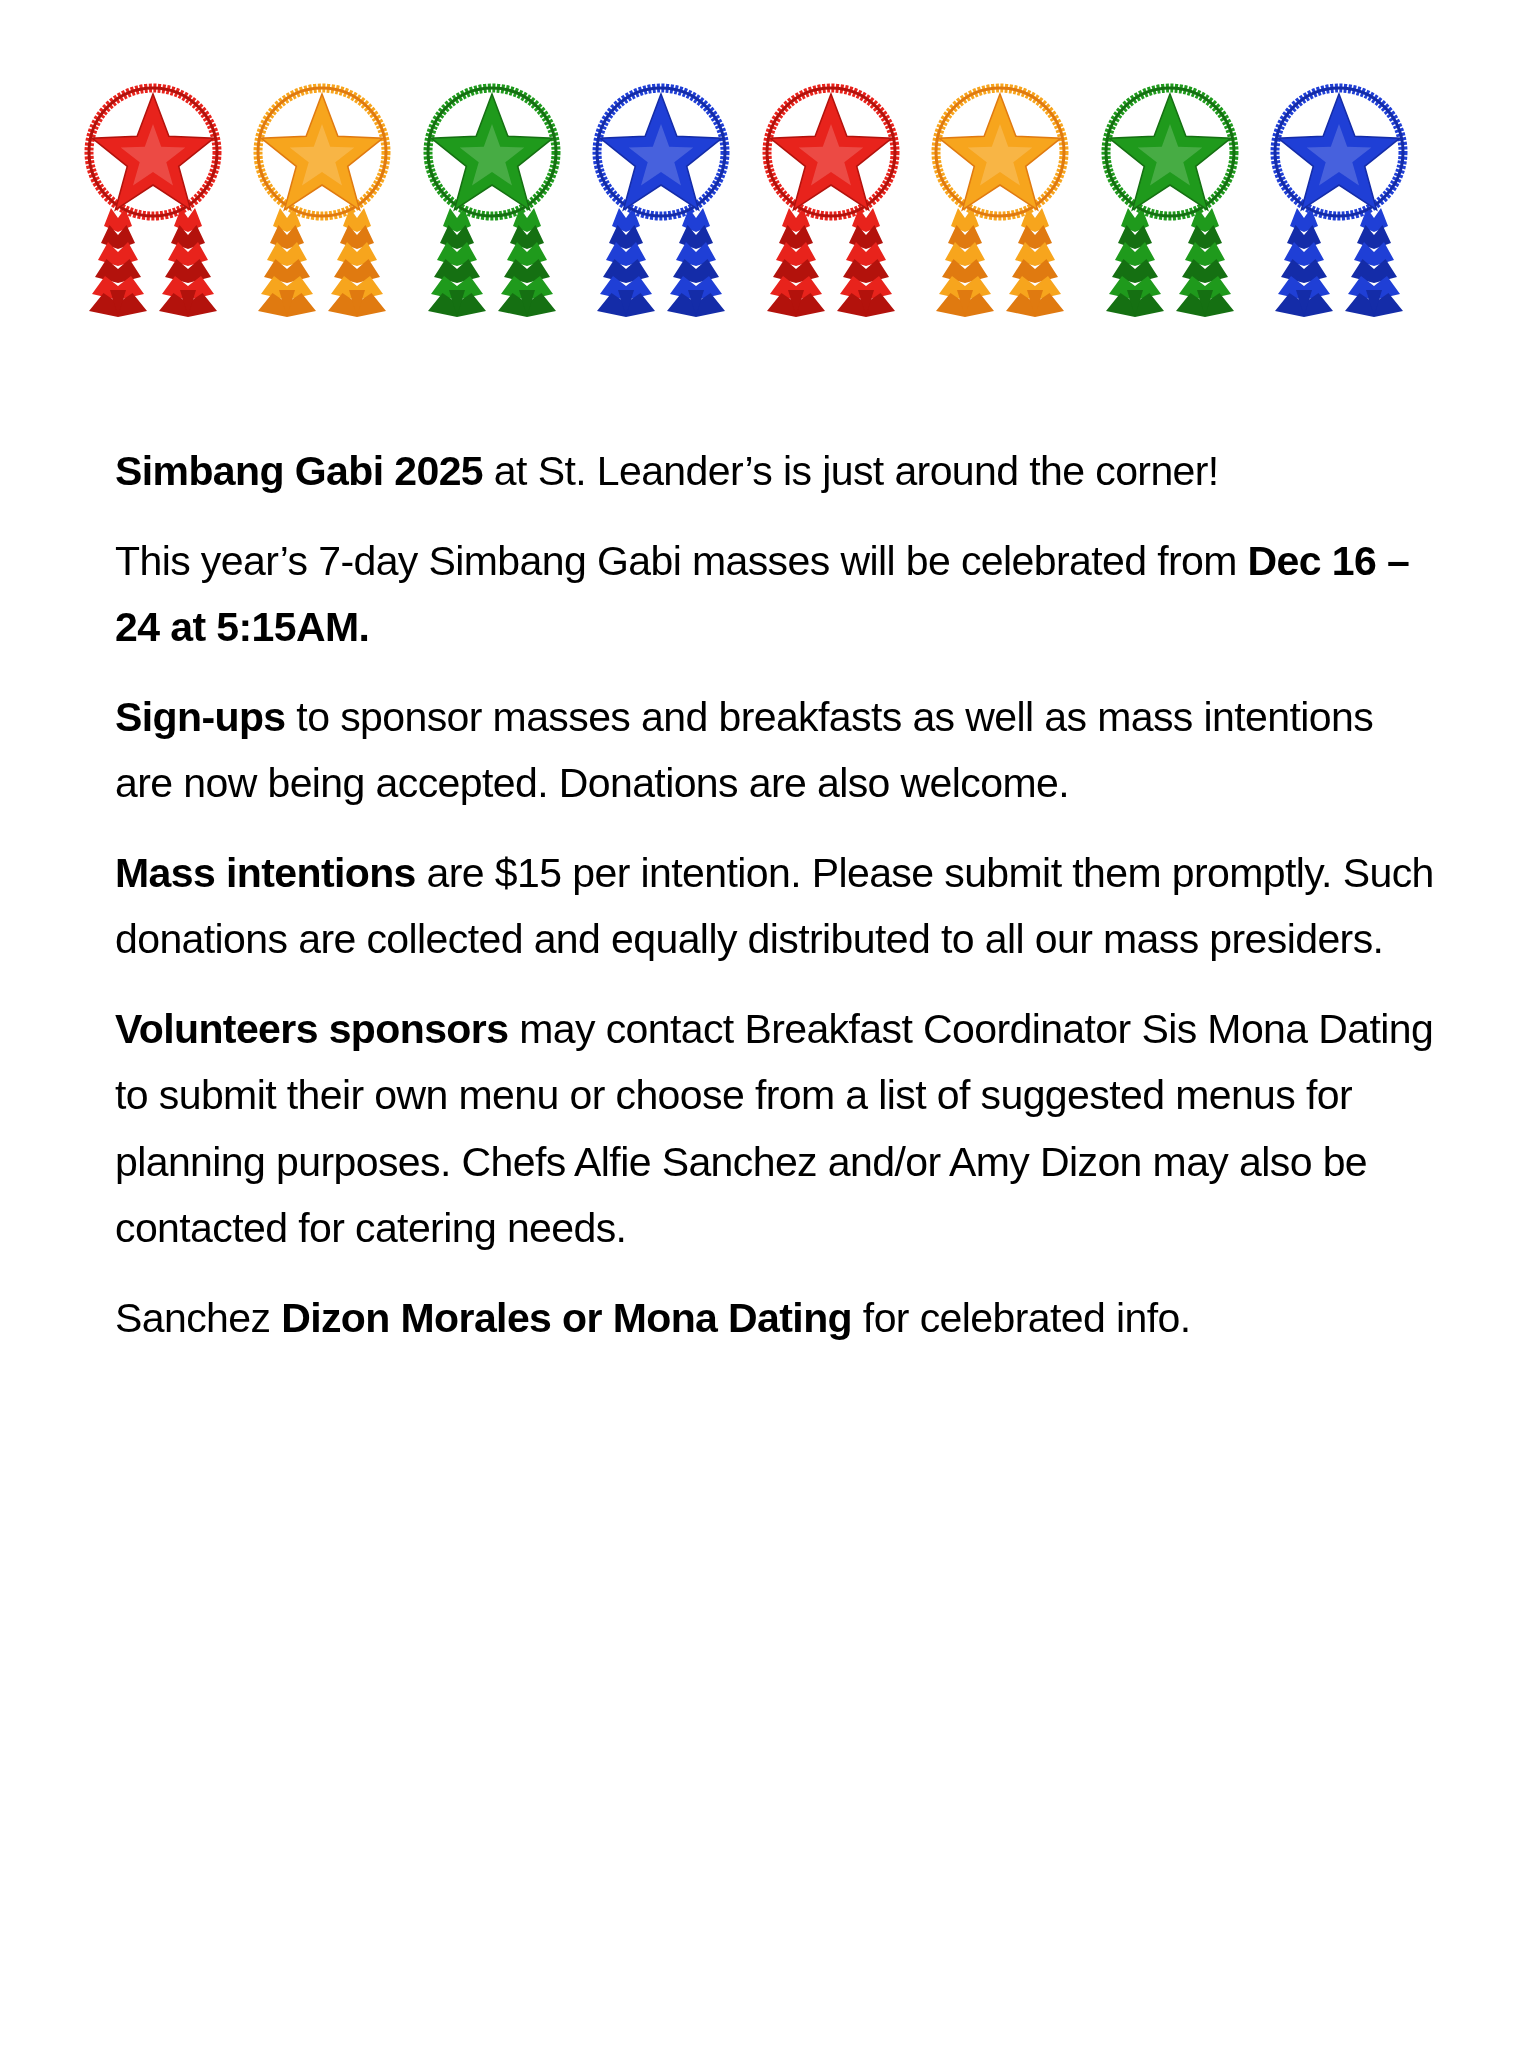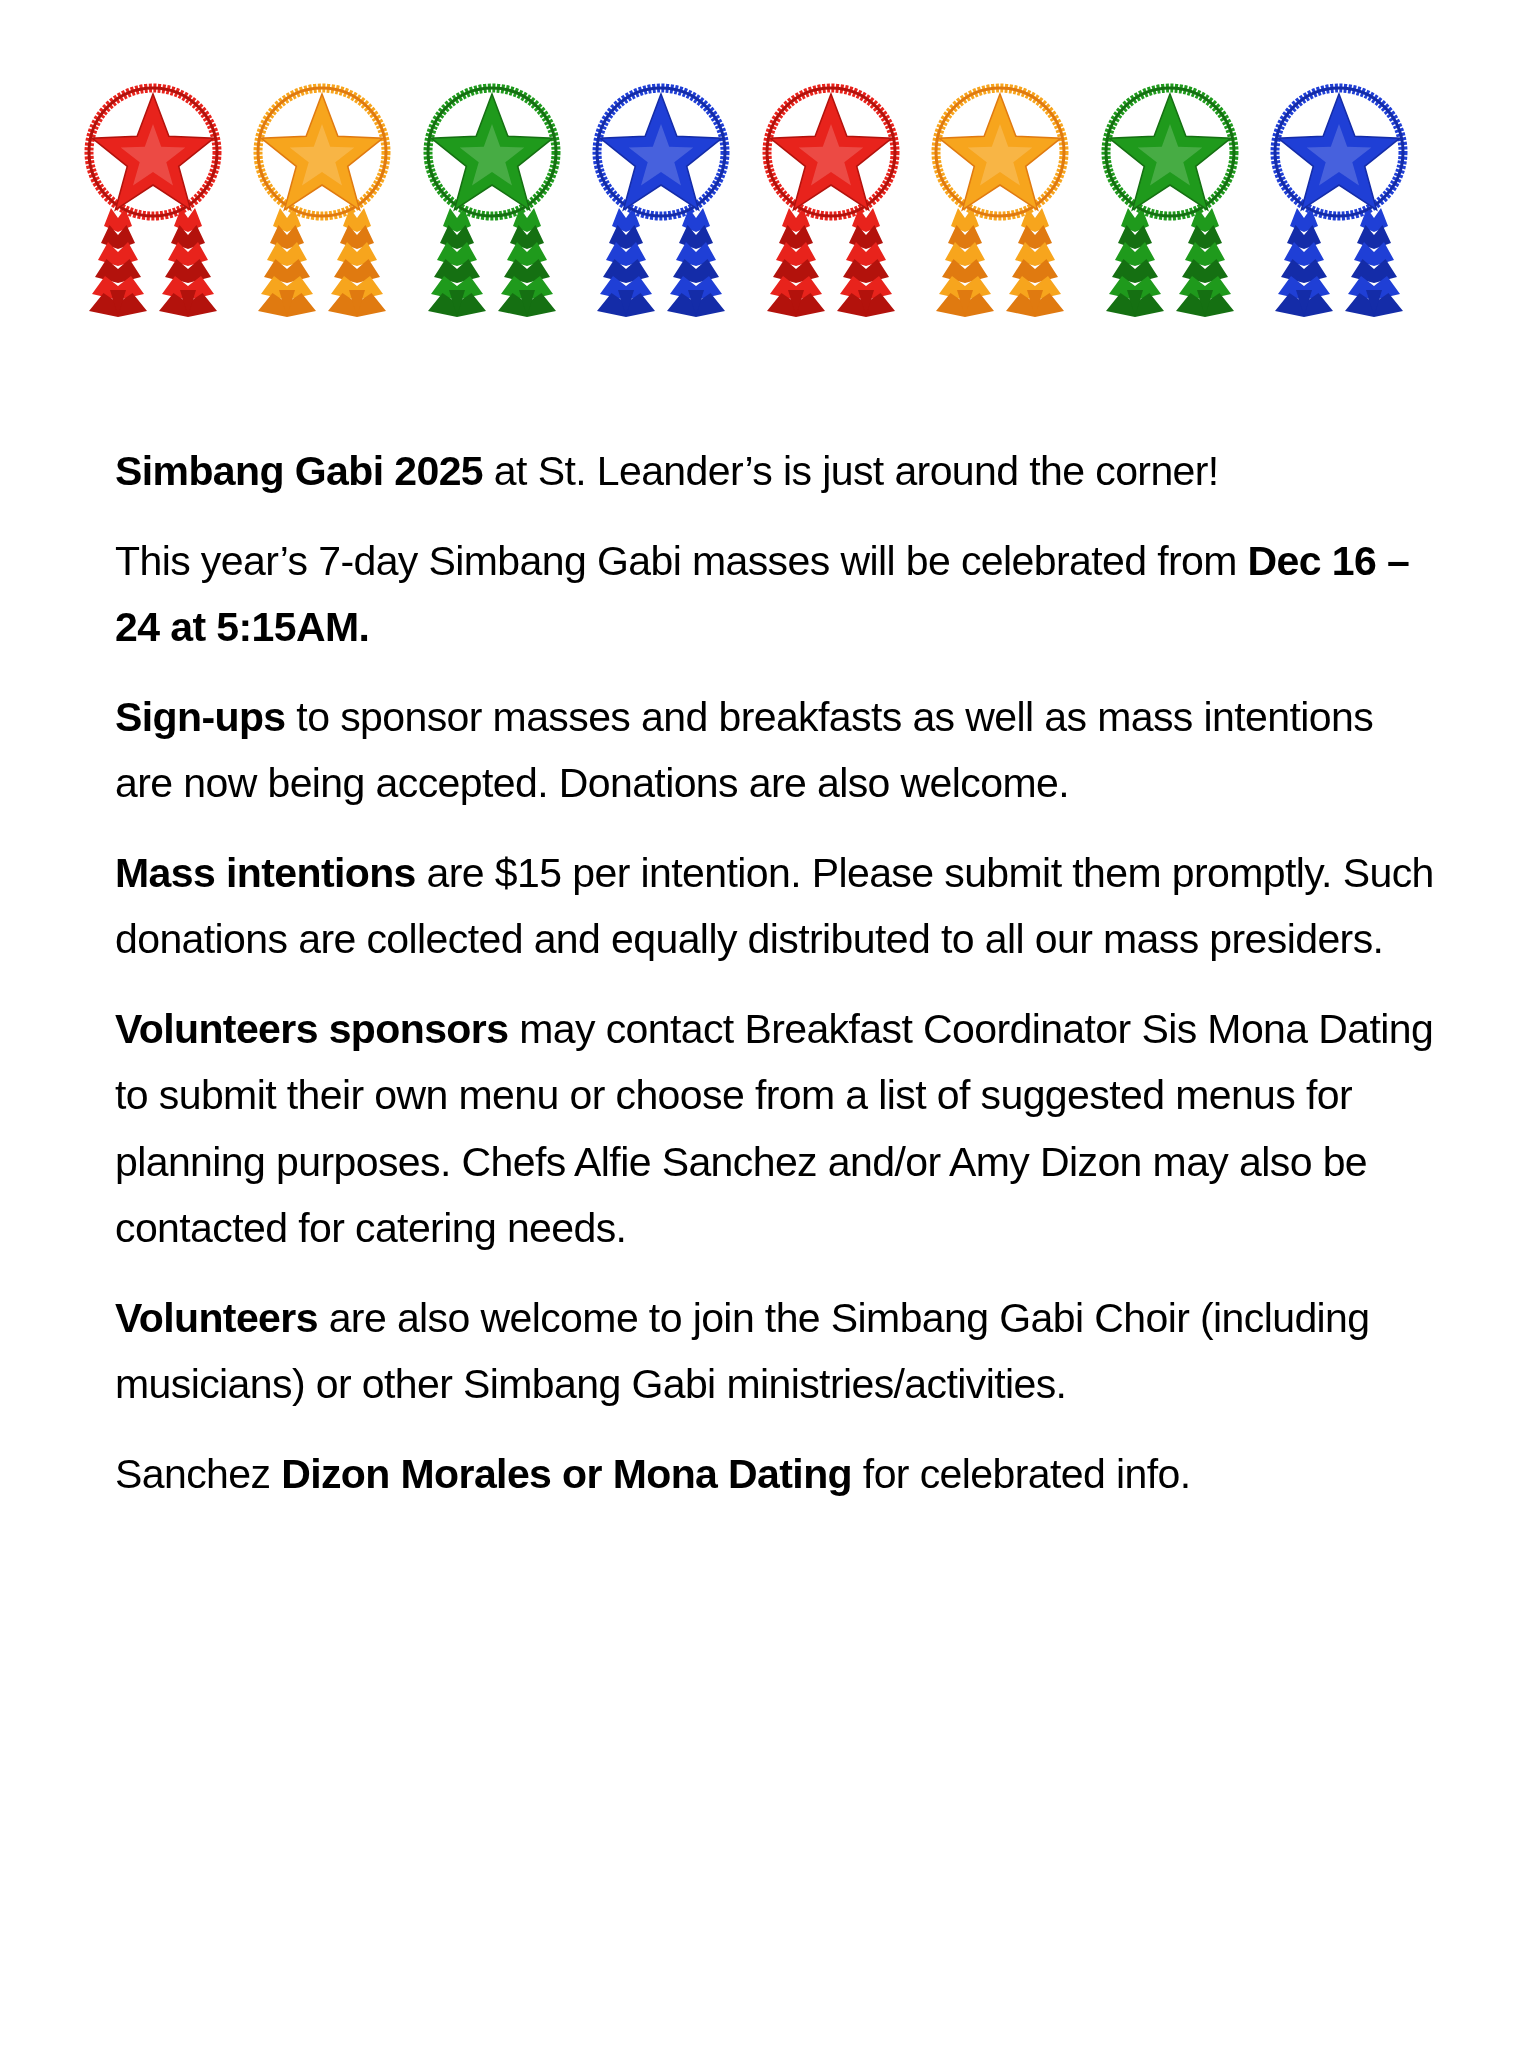--- a/index.html
+++ b/index.html
@@ -193,15 +193,14 @@
       </g>
     </svg>
   </div>
 
 <div class="content">
   <p class="para"><b>Simbang Gabi 2025</b><span> at St. Leander’s is just around the corner!</span></p>
   <p class="para"><span>This year’s 7-day Simbang Gabi masses will be celebrated from </span><b>Dec 16 – 24 at 5:15AM.</b></p>
   <p class="para"><b>Sign-ups</b><span> to sponsor masses and breakfasts as well as mass intentions are now being accepted. Donations are also welcome.</span></p>
   <p class="para"><b>Mass intentions</b><span> are $15 per intention. Please submit them promptly. Such donations are collected and equally distributed to all our mass presiders.</span></p>
   <p class="para"><b>Volunteers sponsors</b><span> may contact Breakfast Coordinator Sis Mona Dating to submit their own menu or choose from a list of suggested menus for planning purposes. Chefs Alfie Sanchez and/or Amy Dizon may also be contacted for catering needs.</span></p>
-  <p class="para"><b>Volunteers</b><span> are also welcome to join the Simbang Gabi Choir (including musicians) or other Simbang Gabi ministries/activities.</span></p>
   <p class="para"><span>Sanchez </span><b>Dizon Morales or Mona Dating</b><span> for celebrated info.</span></p>
 </div>
 
 </body></html>

